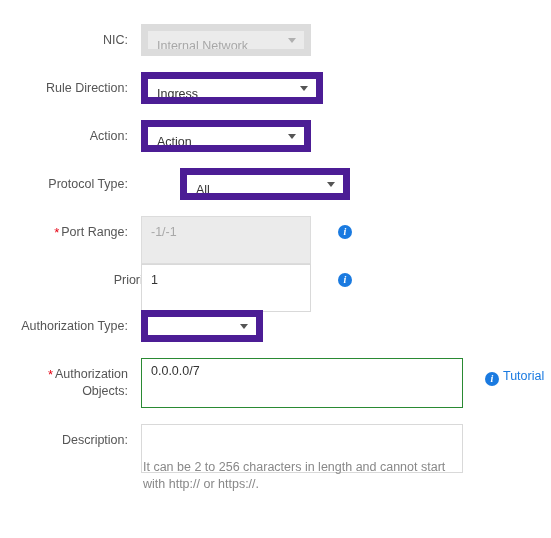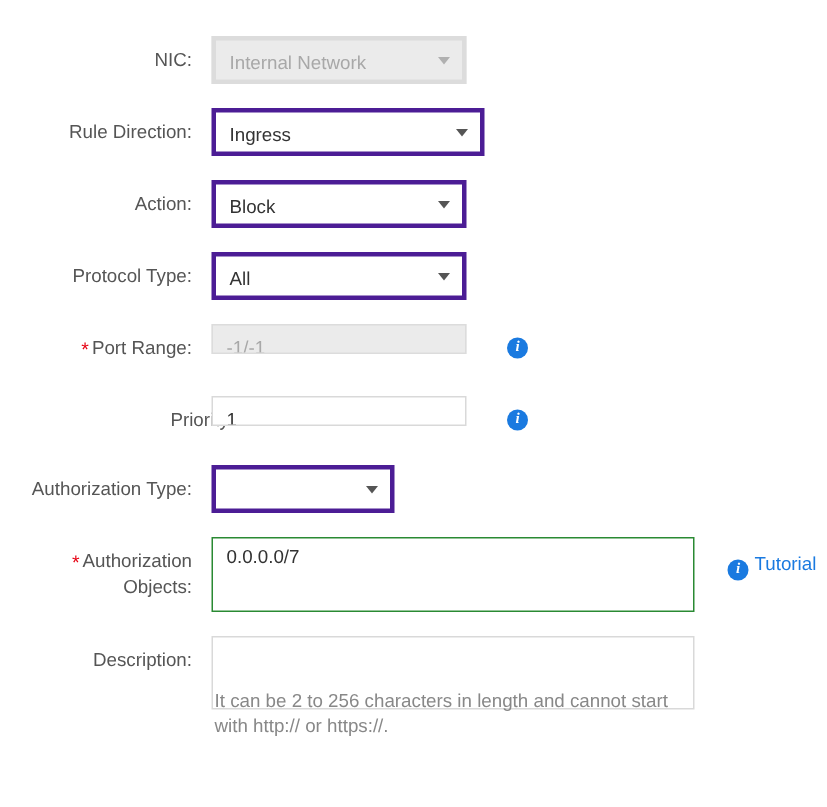--- a/index.html
+++ b/index.html
@@ -35,21 +35,21 @@
     margin-right: 2px;
     vertical-align: -1px;
   }
   .ctrl {
     position: absolute;
     left: 141px;
   }
   .select {
     position: relative;
     height: 32px;
-    border: 3px solid #4c1d95;
+    border: 7px solid #4c1d95;
     background: #ffffff;
     font-size: 12.5px;
     color: #333333;
     line-height: 30px;
     padding: 0 26px 0 9px;
     white-space: nowrap;
     overflow: hidden;
     cursor: pointer;
   }
   .select.disabled {
@@ -64,21 +64,21 @@
     top: 50%;
     margin-top: -2px;
     width: 0; height: 0;
     border-left: 4.5px solid transparent;
     border-right: 4.5px solid transparent;
     border-top: 5.5px solid #555555;
   }
   .select.disabled .arrow { border-top-color: #b0b0b0; }
 
   .input {
-    height: 20px;
+    height: 48px;
     border: 1px solid #d9d9d9;
     background: #ffffff;
     font-size: 12.5px;
     color: #333333;
     line-height: 30px;
     padding: 0 9px;
     white-space: nowrap;
     overflow: hidden;
   }
   .input.disabled {
@@ -157,31 +157,31 @@
       </div>
     </div>
   </div>
 
   <div class="row" style="top:120px;">
     <div class="label" style="top:8px;">
       <span>Action:</span>
     </div>
     <div class="ctrl" style="top:0;">
       <div class="select" style="width:170px;">
-        <span>Block</span>
+        <span>Action</span>
         <span class="arrow"></span>
       </div>
     </div>
   </div>
 
   <div class="row" style="top:168px;">
     <div class="label" style="top:8px;">
       <span>Protocol Type:</span>
     </div>
-    <div class="ctrl" style="top:0;">
+    <div class="ctrl" style="top:0;margin-left:39px;">
       <div class="select" style="width:170px;">
         <span>All</span>
         <span class="arrow"></span>
       </div>
     </div>
   </div>
 
   <div class="row" style="top:216px;">
     <div class="label" style="top:8px;padding-left:12px;">
       <span class="req">*</span><span>Port Range:</span>

